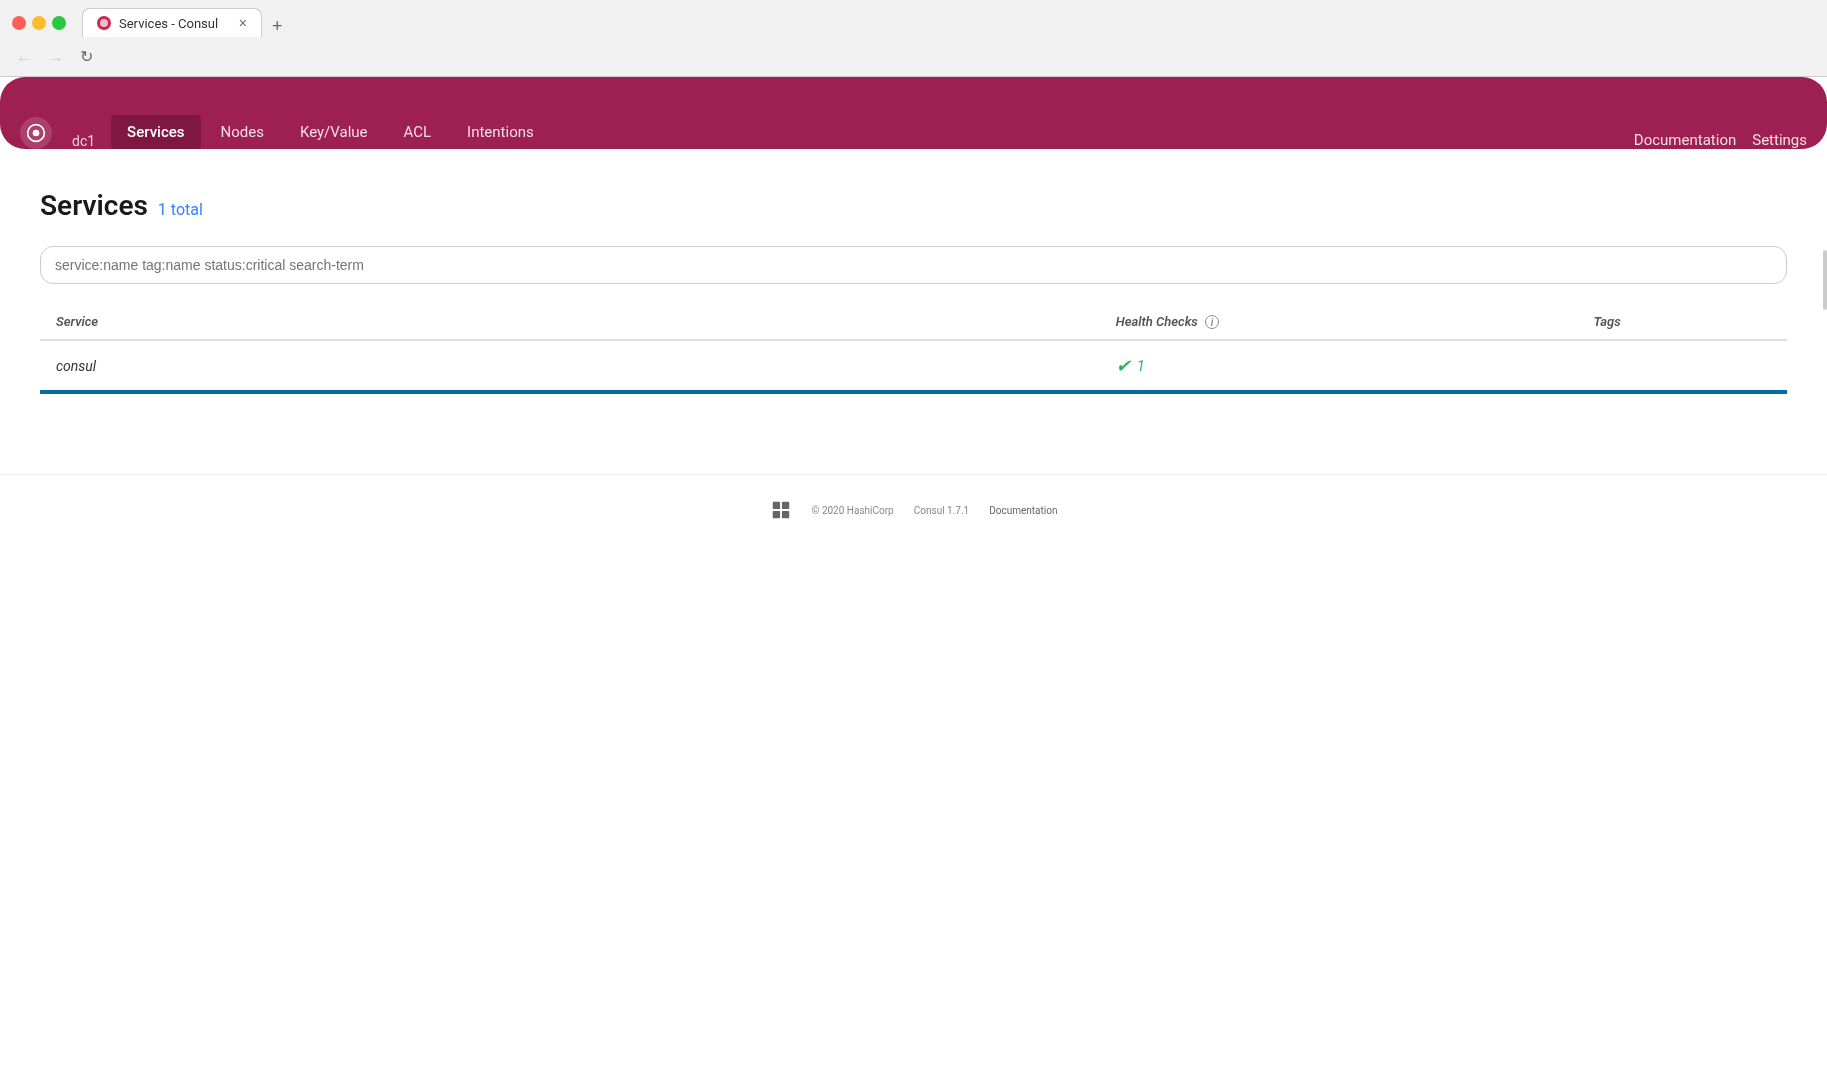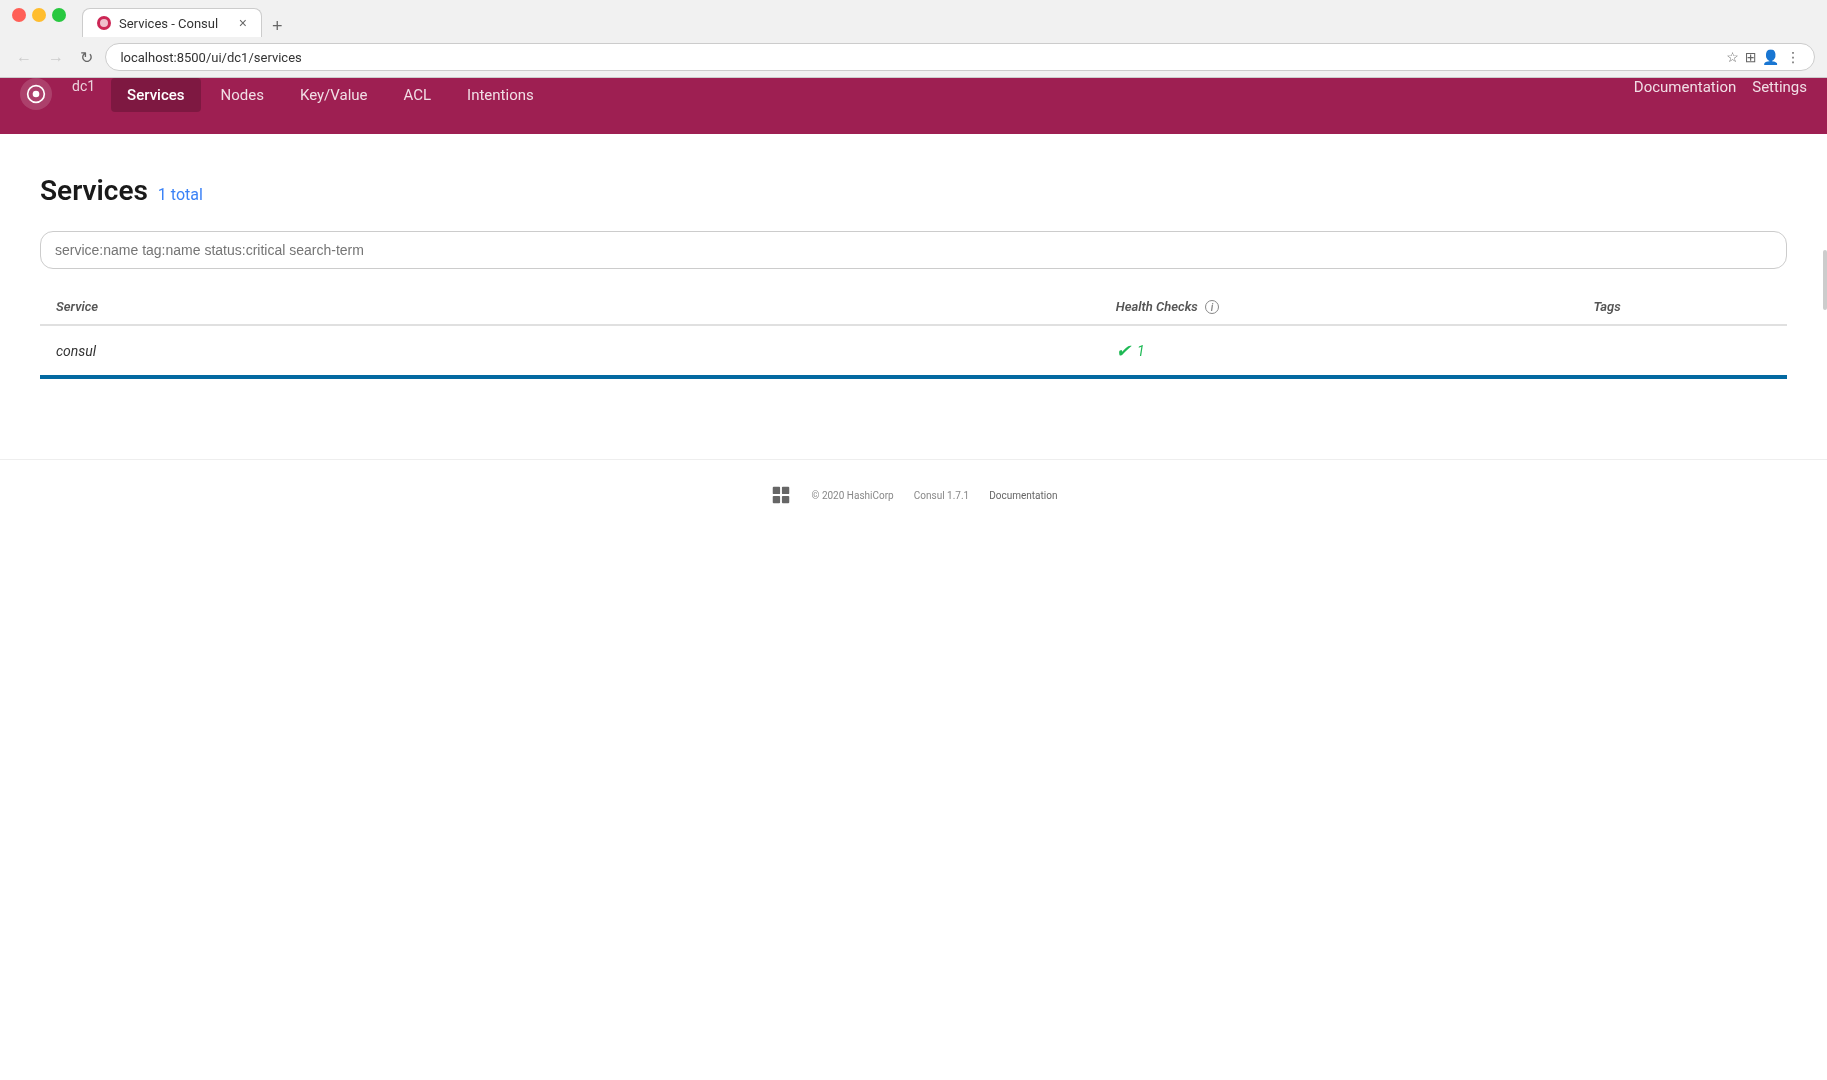--- a/index.html
+++ b/index.html
@@ -1,41 +1,41 @@
 <!DOCTYPE html>
 <html><head>
   <meta charset="utf-8">
   <style>
     * { margin: 0; padding: 0; box-sizing: border-box; }
     body { font-family: -apple-system, BlinkMacSystemFont, 'Segoe UI', Roboto, sans-serif; background: #fff; font-size: 14px; color: #333; }
 
     
     .browser-chrome { background: #f1f1f1; border-bottom: 1px solid #ccc; }
-    .browser-titlebar { display: flex; align-items: flex-start; padding: 8px 12px 0; gap: 8px; }
+    .browser-titlebar { display: flex; align-items: center; padding: 8px 12px 0; gap: 8px; }
     .browser-controls { display: flex; gap: 6px; align-items: center; }
     .browser-btn { width: 14px; height: 14px; border-radius: 50%; border: none; cursor: pointer; }
     .btn-close { background: #ff5f57; }
     .btn-min { background: #ffbd2e; }
     .btn-max { background: #28c840; }
     .tab-bar { display: flex; align-items: flex-end; margin-left: 8px; }
     .tab { display: flex; align-items: center; background: #fff; border-radius: 8px 8px 0 0; padding: 6px 14px; gap: 8px; font-size: 13px; color: #333; min-width: 180px; border: 1px solid #ccc; border-bottom: none; }
     .tab-favicon { width: 14px; height: 14px; border-radius: 50%; background: #cc2655; display: flex; align-items: center; justify-content: center; }
     .tab-favicon-inner { width: 8px; height: 8px; border-radius: 50%; background: #fff; opacity: 0.7; }
     .tab-close-btn { margin-left: auto; background: none; border: none; cursor: pointer; font-size: 14px; color: #666; }
     .tab-new-btn { background: none; border: none; cursor: pointer; font-size: 18px; color: #666; margin-left: 4px; padding: 0 6px; }
     .browser-addressbar { display: flex; align-items: center; padding: 6px 12px; gap: 8px; background: #f1f1f1; }
     .nav-btn { background: none; border: none; cursor: pointer; font-size: 16px; color: #666; padding: 4px; }
     .nav-btn.disabled { color: #ccc; cursor: default; }
     .address-bar { flex: 1; background: #fff; border: 1px solid #ccc; border-radius: 20px; padding: 5px 14px; font-size: 13px; color: #333; display: flex; align-items: center; }
     .address-text { flex: 1; font-size: 13px; }
     .address-icons { display: flex; gap: 6px; align-items: center; }
     .addr-icon { font-size: 14px; color: #666; }
 
     
-    .consul-nav { background: #9e1f52; display: flex; align-items: flex-start; height: 56px; padding: 0 20px; }
+    .consul-nav { background: #9e1f52; display: flex; align-items: flex-end; height: 72px; padding: 0 20px; border-radius: 25px; }
     .consul-logo { display: flex; align-items: center; gap: 10px; margin-right: 20px; color: #fff; font-size: 15px; font-weight: 500; }
     .consul-logo-icon { width: 32px; height: 32px; border-radius: 50%; background: rgba(255,255,255,0.15); display: flex; align-items: center; justify-content: center; color: #fff; font-size: 18px; font-weight: bold; }
     .dc-label { color: rgba(255,255,255,0.8); font-size: 14px; margin-right: 16px; }
     .nav-links { display: flex; gap: 4px; align-items: center; }
     .nav-link { color: rgba(255,255,255,0.85); text-decoration: none; padding: 8px 16px; font-size: 15px; border-radius: 4px; cursor: pointer; }
     .nav-link.active { background: rgba(0,0,0,0.2); color: #fff; font-weight: 500; }
     .nav-right { margin-left: auto; display: flex; gap: 16px; }
     .nav-right-link { color: rgba(255,255,255,0.85); text-decoration: none; font-size: 15px; cursor: pointer; }
 
     
@@ -87,29 +87,20 @@
         <span>Services - Consul</span>
         <button class="tab-close-btn">×</button>
       </div>
       <button class="tab-new-btn">+</button>
     </div>
   </div>
   <div class="browser-addressbar">
     <button class="nav-btn disabled">←</button>
     <button class="nav-btn disabled">→</button>
     <button class="nav-btn">↻</button>
-    <div class="address-bar">
-      <span class="address-text">localhost:8500/ui/dc1/services</span>
-      <div class="address-icons">
-        <span class="addr-icon">☆</span>
-        <span class="addr-icon">⊞</span>
-        <span class="addr-icon">👤</span>
-        <span class="addr-icon">⋮</span>
-      </div>
-    </div>
   </div>
 </div>
 
 <nav class="consul-nav">
   <div class="consul-logo">
     <div class="consul-logo-icon">
       <svg width="20" height="20" viewBox="0 0 24 24" fill="none">
         <circle cx="12" cy="12" r="10" stroke="white" stroke-width="2"></circle>
         <circle cx="12" cy="12" r="4" fill="white"></circle>
       </svg>

